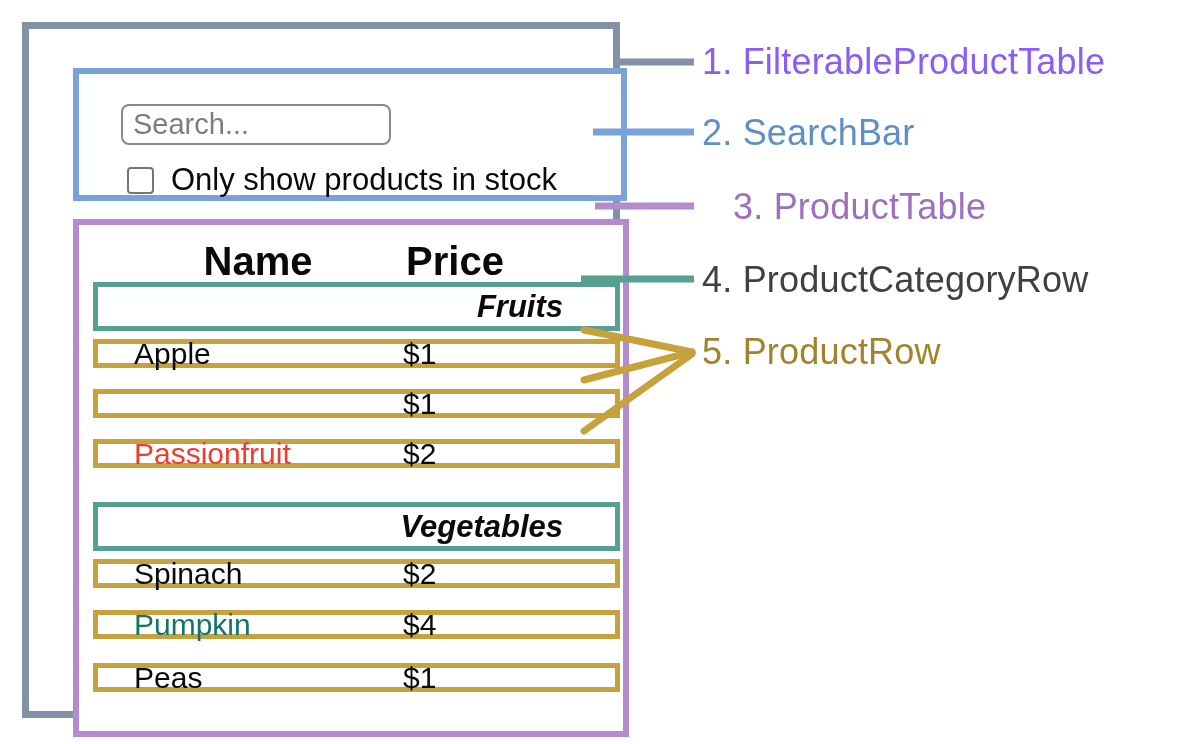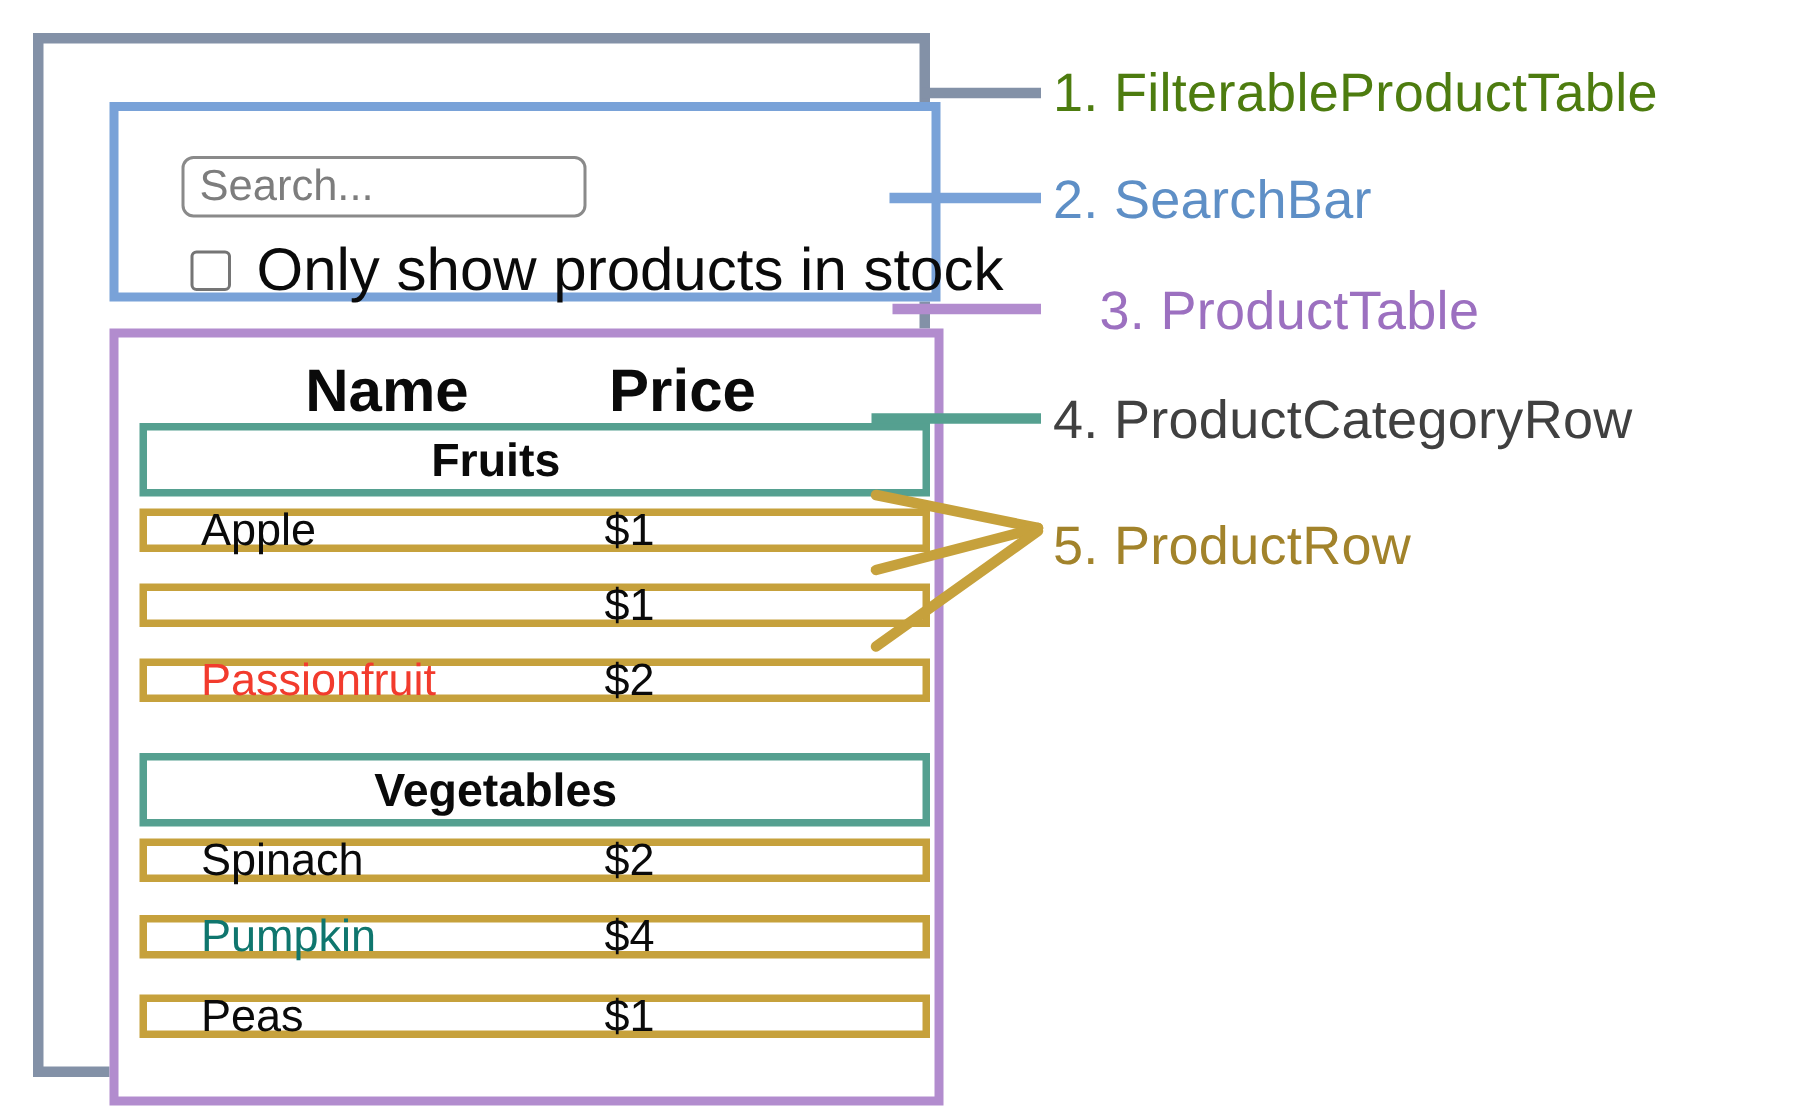--- a/index.html
+++ b/index.html
@@ -24,36 +24,36 @@
   }
   .search-input::placeholder { color: #7d7d7d; opacity: 1; }
   .checkbox-row {
     position: absolute; left: 48px; top: 90px; height: 32px;
     display: flex; align-items: center;
   }
   .checkbox {
     width: 27px; height: 27px; border: 2px solid #757575; border-radius: 4px;
     background: #fff; display: inline-block; flex: 0 0 auto;
   }
-  .checkbox-label { margin-left: 17px; font-size: 40px; color: #0a0a0a; white-space: nowrap; }
+  .checkbox-label { margin-left: 17px; font-size: 31px; color: #0a0a0a; white-space: nowrap; }
 
   .product-table-box {
     position: absolute; left: 44px; top: 190px; width: 556px; height: 518px;
     border: 6px solid #b28cce; background: #fff;
   }
   .hdr { position: absolute; top: 14px; width: 200px; text-align: center;
          font-size: 40px; font-weight: bold; color: #0a0a0a; }
   .hdr-name { left: 79px; }
   .hdr-price { left: 276px; }
 
   .t-row {
     position: absolute; left: 14px; width: 527px; background: #fff;
     display: flex; align-items: center;
   }
-  .cat-row { border: 5px solid #55a090; height: 49px; justify-content: center; }
+  .cat-row { border: 5px solid #55a090; height: 49px; justify-content: flex-end; font-style: italic; }
   .cat-text { font-size: 31px; font-weight: bold; color: #0a0a0a; padding-right: 52px; }
   .prod-row { border: 5px solid #c6a13c; height: 29px; }
   .prod-name { position: absolute; left: 36px; font-size: 30px; color: #0a0a0a; white-space: nowrap; }
   .prod-price { position: absolute; left: 305px; font-size: 30px; color: #0a0a0a; }
 
   
   .row-cat-fruits   { top: 57px; }
   .row-apple        { top: 114px; }
   .row-dragonfruit  { top: 164px; }
   .row-passionfruit { top: 214px; }
@@ -124,25 +124,25 @@
         <span class="prod-name" style="color: #0f766e;">Pumpkin</span>
         <span class="prod-price">$4</span>
       </div>
       <div class="t-row prod-row row-peas">
         <span class="prod-name" style="color: rgb(10, 10, 10);">Peas</span>
         <span class="prod-price">$1</span>
       </div>
     </div>
   </div>
 
-  <div class="legend-item legend-1" style="color: #4d7c0f;">1. FilterableProductTable</div>
+  <div class="legend-item legend-1" style="color: #8b5cf6;">1. FilterableProductTable</div>
   <div class="legend-item legend-2" style="color: rgb(94, 143, 198);">2. SearchBar</div>
   <div class="legend-item legend-3" style="color: rgb(156, 112, 192);">3. ProductTable</div>
   <div class="legend-item legend-4" style="color: #404040;">4. ProductCategoryRow</div>
-  <div class="legend-item legend-5" style="color: rgb(162, 131, 43); margin-top: 12px;">5. ProductRow</div>
+  <div class="legend-item legend-5" style="color: rgb(162, 131, 43);">5. ProductRow</div>
 
   <svg class="connectors" viewBox="0 0 1200 744">
     <line x1="615" y1="62" x2="694" y2="62" stroke-width="7" stroke="#8391a7"></line>
     <line x1="593" y1="132" x2="694" y2="132" stroke-width="7" stroke="#79a2d8"></line>
     <line x1="595" y1="206" x2="694" y2="206" stroke-width="7" stroke="#b28cce"></line>
     <line x1="581" y1="279" x2="694" y2="279" stroke-width="7" stroke="#55a090"></line>
     <line x1="584" y1="330" x2="692" y2="352" stroke-width="7" stroke-linecap="round" stroke="#c6a13c"></line>
     <line x1="584" y1="380" x2="692" y2="352" stroke-width="7" stroke-linecap="round" stroke="#c6a13c"></line>
     <line x1="584" y1="431" x2="692" y2="354" stroke-width="7" stroke-linecap="round" stroke="#c6a13c"></line>
   </svg>

